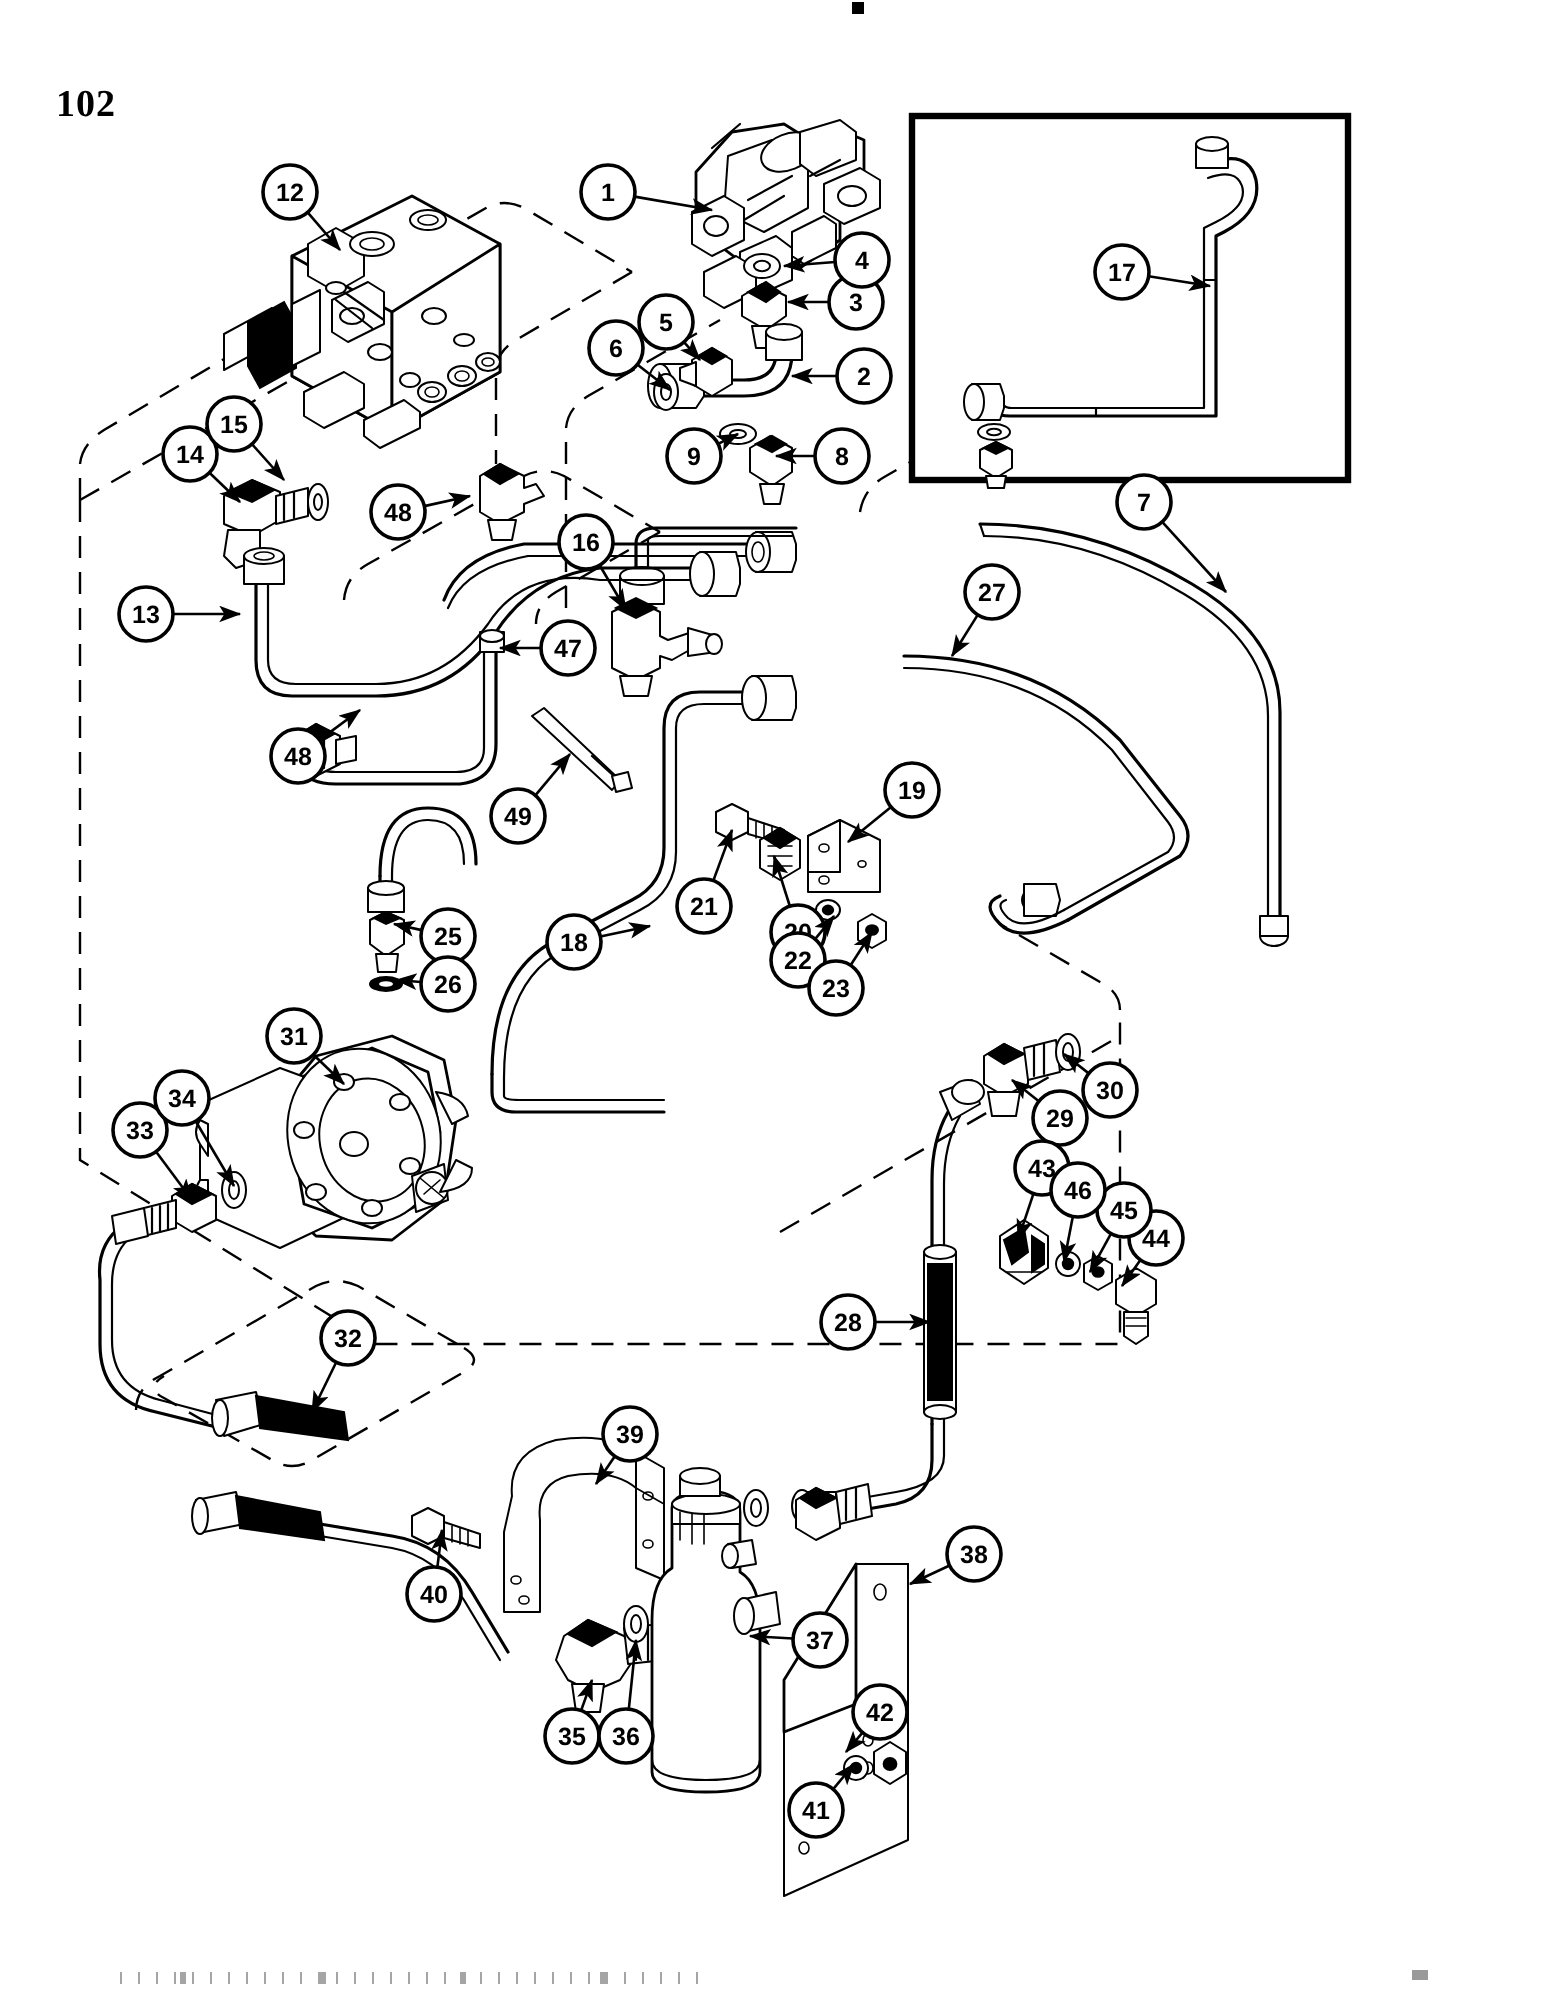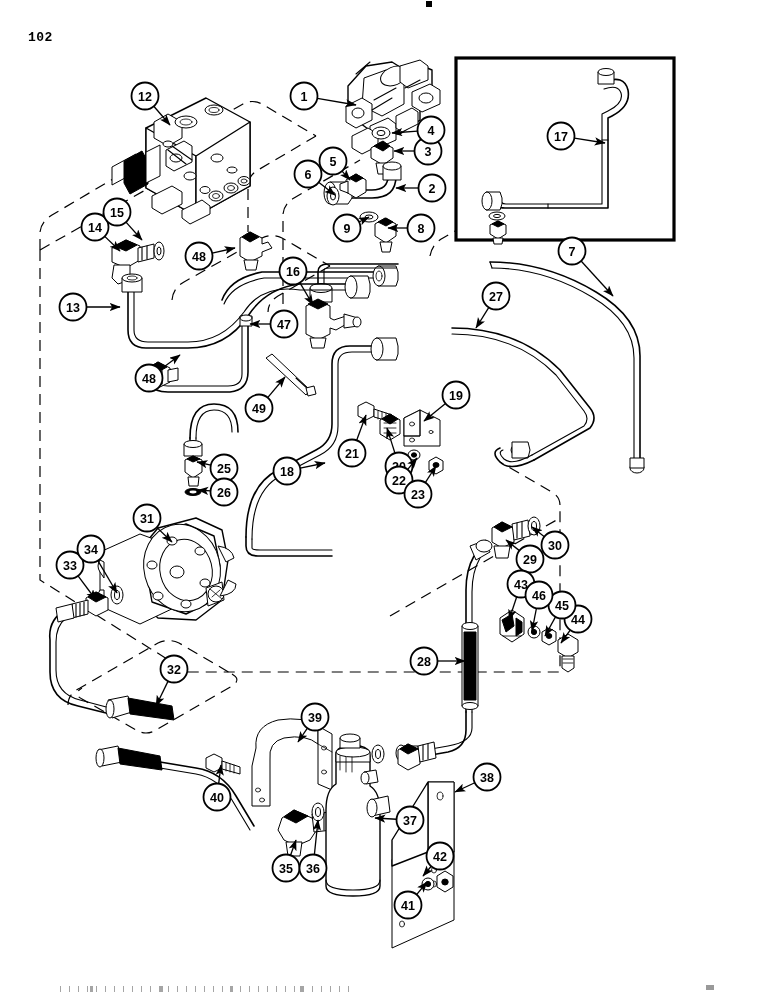--- a/index.html
+++ b/index.html
@@ -15,25 +15,25 @@
   #page {
     position: relative;
     width: 772px;
     height: 1000px;
     background: #ffffff;
     overflow: hidden;
   }
   #page-number {
     position: absolute;
     left: 28px;
-    top: 30px;
-    font-size: 13px;
+    top: 42px;
+    font-size: 19px;
     font-weight: bold;
     letter-spacing: 0.5px;
-    font-family: Liberation Mono, monospace;
+    font-family: Liberation Serif, serif;
   }
   #artwork {
     position: absolute;
     left: 0;
     top: 0;
     width: 772px;
     height: 1000px;
   }
   .top-speck {
     position: absolute;

